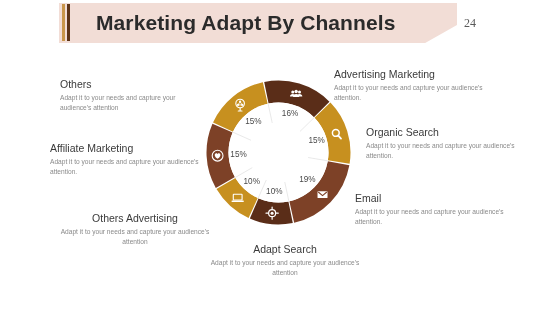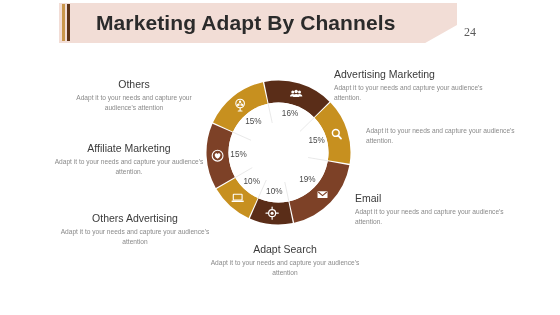--- a/index.html
+++ b/index.html
@@ -17,42 +17,42 @@
   }
   .accent-a{position:absolute;left:62px;top:4px;width:3px;height:37px;background:#c9964a;}
   .accent-b{position:absolute;left:67px;top:4px;width:3px;height:37px;background:#5c3317;}
   .title{
     position:absolute;left:96px;top:9px;width:350px;height:28px;
     font-size:21px;font-weight:bold;letter-spacing:.1px;color:#2b2b2b;
     line-height:28px;white-space:nowrap;
   }
   .page-no{
     position:absolute;left:455px;top:16px;width:30px;text-align:center;
-    font-family:"Liberation Serif",serif;font-size:12px;color:#5a5a5a;margin-top:9px;
+    font-family:"Liberation Serif",serif;font-size:12px;color:#5a5a5a;
   }
 
   
   .chart-wrap{position:absolute;left:206px;top:80px;width:145px;height:145px;}
   .chart-wrap svg{display:block;}
   .pct{
     font-family:"Liberation Sans",sans-serif;font-size:8.2px;fill:#4a4a4a;
     text-anchor:middle;dominant-baseline:middle;
   }
   .seg-icon{fill:#ffffff;}
 
   
   .label{position:absolute;}
   .label .lab-title{
     font-size:10.5px;color:#3a3a3a;white-space:nowrap;margin-bottom:3px;
   }
   .label .lab-body{
     font-size:6.6px;color:#8a8a8a;line-height:1.55;
   }
   .label.right{text-align:left;}
-  .label.left{text-align:center;}
+  .label.left{text-align:left;}
   .label.center{text-align:center;}
 
   .l-others     {left:60px; top:78px;  width:148px;}
   .l-affiliate  {left:50px; top:142px; width:158px;}
   .l-display    {left:60px; top:212px; width:150px;}
   .l-paid       {left:205px;top:243px; width:160px;}
   .l-influencer {left:334px;top:68px;  width:160px;}
   .l-organic    {left:366px;top:126px; width:160px;}
   .l-email      {left:355px;top:192px; width:160px;}
 </style>
@@ -165,19 +165,20 @@
   <div class="lab-title">Adapt Search</div>
   <div class="lab-body">Adapt it to your needs and capture your audience's attention</div>
 </div>
 
 <div class="label right l-influencer">
   <div class="lab-title">Advertising Marketing</div>
   <div class="lab-body">Adapt it to your needs and capture your audience's attention.</div>
 </div>
 
 <div class="label right l-organic">
+  <div class="lab-title">Organic Search</div>
   <div class="lab-body">Adapt it to your needs and capture your audience's attention.</div>
 </div>
 
 <div class="label right l-email">
   <div class="lab-title">Email</div>
   <div class="lab-body">Adapt it to your needs and capture your audience's attention.</div>
 </div>
 
 </body></html>

